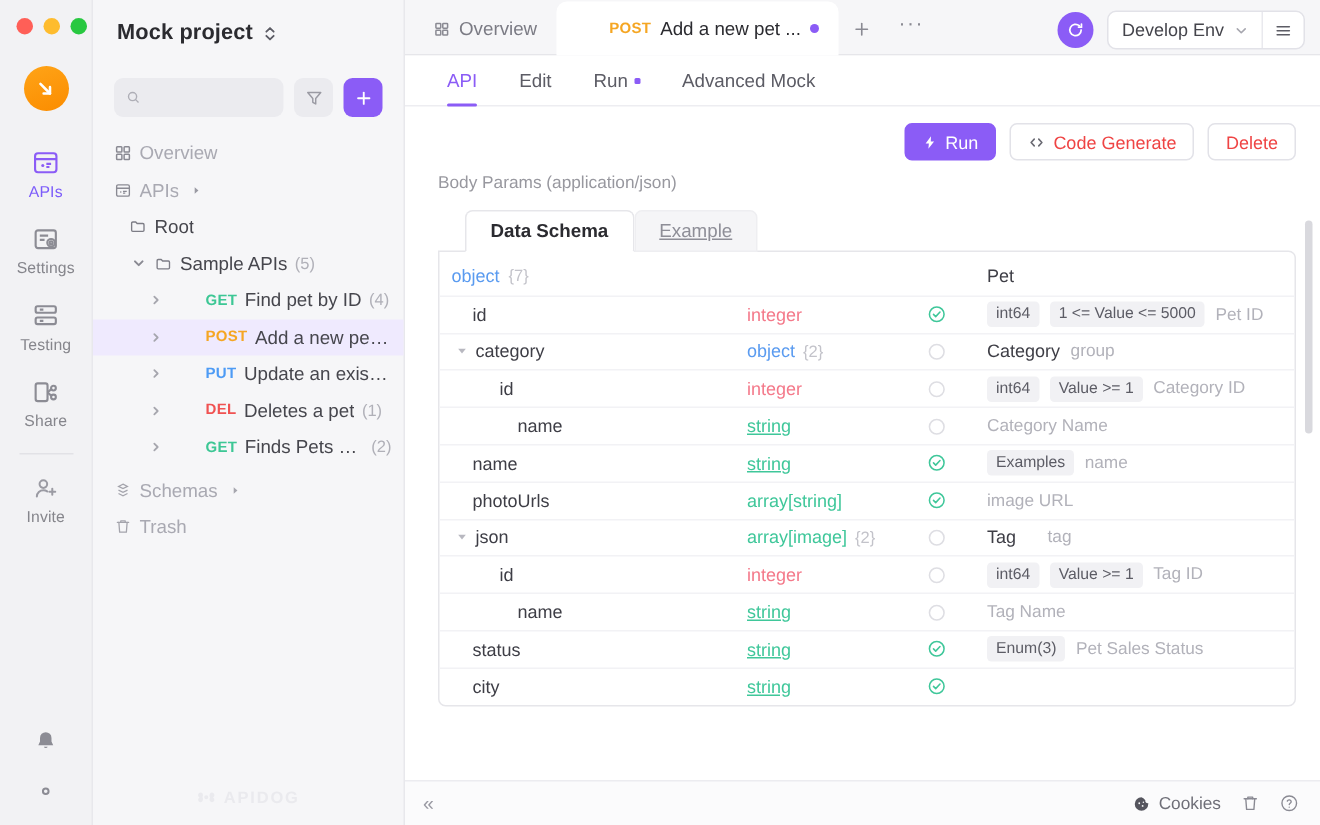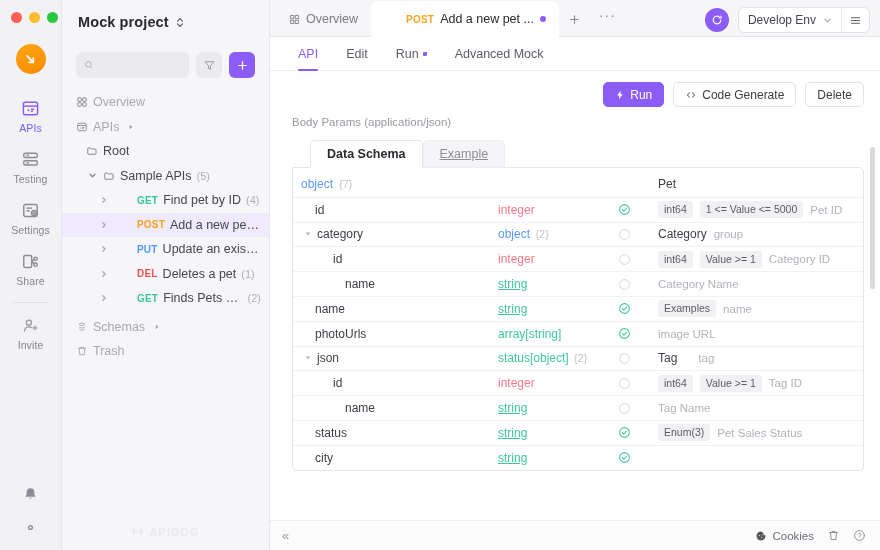--- a/index.html
+++ b/index.html
@@ -112,21 +112,21 @@
   .subtab:first-child { padding-left:6px; }
   .subtab.active { color:#8b5cf6; }
   .subtab.active::after {
     content:""; position:absolute; left:6px; right:14px; bottom:0; height:2px; background:#8b5cf6; border-radius:2px; z-index:2;
   }
   .subtab .sdot { width:4px; height:4px; border-radius:1px; background:#8b5cf6; }
 
   .actions { display:flex; justify-content:flex-end; gap:9px; padding: 11px 16px 0 0; }
   .btn {
     height: 25px; border-radius:5px; border:1px solid #e2e2e8; background:#fff;
-    font-size:12px; color:#404040; display:flex; align-items:center; gap:5px;
+    font-size:12px; color:#ef4444; display:flex; align-items:center; gap:5px;
     padding: 0 11px; cursor:pointer;
   }
   .btn.primary { background:#8b5cf6; border-color:#8b5cf6; color:#fff; }
 
   .body-scroll { flex:1; overflow:hidden; padding: 0 16px 0 22px; position:relative; min-height:0; }
   .sec-title { font-size:15px; color:#2b2b30; font-weight:600; margin-top: 10px; }
   .sec-sub { font-size:11.5px; color:#98989f; margin-top: 9px; }
 
   .schema-tabs { display:flex; margin-top: 11px; padding-left: 18px; }
   .stab {
@@ -194,37 +194,37 @@
             <path d="M3 9h18"></path>
           <circle cx="9.5" cy="14.3" r="1.3" fill="#8b5cf6" stroke="none"></circle>
             <path d="M12.5 13h4"></path>
             <path d="M12.5 15.6h2.6"></path>
         </svg>
         <span class="lbl">APIs</span>
       </div>
 
       <div class="rail-item">
         <svg width="19" height="19" viewBox="0 0 24 24" fill="none" stroke="#8c8c94" stroke-width="1.8">
-          <rect x="3.5" y="4" width="17" height="5.5" rx="1.6"></rect>
-            <rect x="3.5" y="13.5" width="17" height="5.5" rx="1.6"></rect>
-          <path d="M7 6.8h3"></path>
-            <path d="M7 16.3h3"></path>
-        </svg>
-        <span class="lbl">Testing</span>
-      </div>
-
-      <div class="rail-item">
-        <svg width="19" height="19" viewBox="0 0 24 24" fill="none" stroke="#8c8c94" stroke-width="1.8">
           <rect x="3.5" y="4.5" width="17" height="15" rx="2"></rect>
             <path d="M7 9h7"></path>
             <path d="M7 12.5h4"></path>
           <circle cx="16.5" cy="15" r="3.2" fill="#f2f2f4"></circle>
             <circle cx="16.5" cy="15" r="1.3"></circle>
         </svg>
         <span class="lbl">Settings</span>
+      </div>
+
+      <div class="rail-item">
+        <svg width="19" height="19" viewBox="0 0 24 24" fill="none" stroke="#8c8c94" stroke-width="1.8">
+          <rect x="3.5" y="4" width="17" height="5.5" rx="1.6"></rect>
+            <rect x="3.5" y="13.5" width="17" height="5.5" rx="1.6"></rect>
+          <path d="M7 6.8h3"></path>
+            <path d="M7 16.3h3"></path>
+        </svg>
+        <span class="lbl">Testing</span>
       </div>
 
       <div class="rail-item">
         <svg width="19" height="19" viewBox="0 0 24 24" fill="none" stroke="#8c8c94" stroke-width="1.8">
           <rect x="3.5" y="4.5" width="10" height="15" rx="1.8"></rect>
             <circle cx="18.5" cy="8.5" r="2"></circle>
             <circle cx="18.5" cy="16" r="2"></circle>
           <path d="M13.5 12.2l3.4-3"></path>
             <path d="M13.5 12.2l3.4 2.8"></path>
         </svg>
@@ -650,21 +650,21 @@
           <div class="srow">
             <div class="c-name indent1" style="padding-left:10px">
               <span class="caret">
                 <svg width="8" height="8" viewBox="0 0 10 10" fill="#b8b8c0">
                     <path d="M1.8 3.2h6.4L5 7z"></path>
                   </svg>
               </span>
               <span class="nm">json</span>
             </div>
             <div class="c-type">
-              <span class="t-array">status[object]</span>
+              <span class="t-array">array[image]</span>
               <span class="brace">{2}</span>
             </div>
             <div class="c-req">
               <svg width="13" height="13" viewBox="0 0 24 24" fill="none" stroke="#dedee3" stroke-width="1.9">
                   <circle cx="12" cy="12" r="9"></circle>
                 </svg>
             </div>
             <div class="c-meta">
               <span class="meta-strong">Tag</span>
               <span class="meta-desc" style="margin-left:14px">tag</span>

